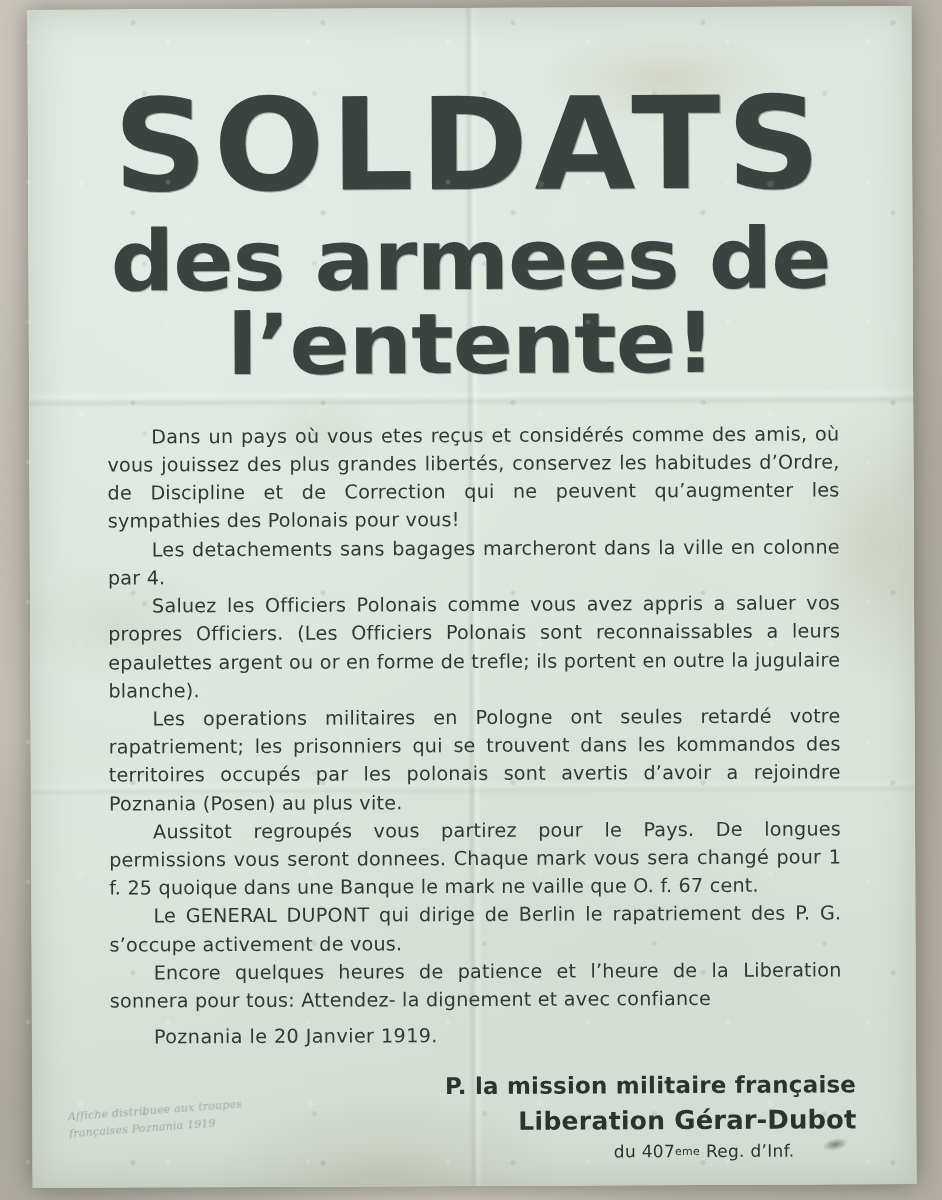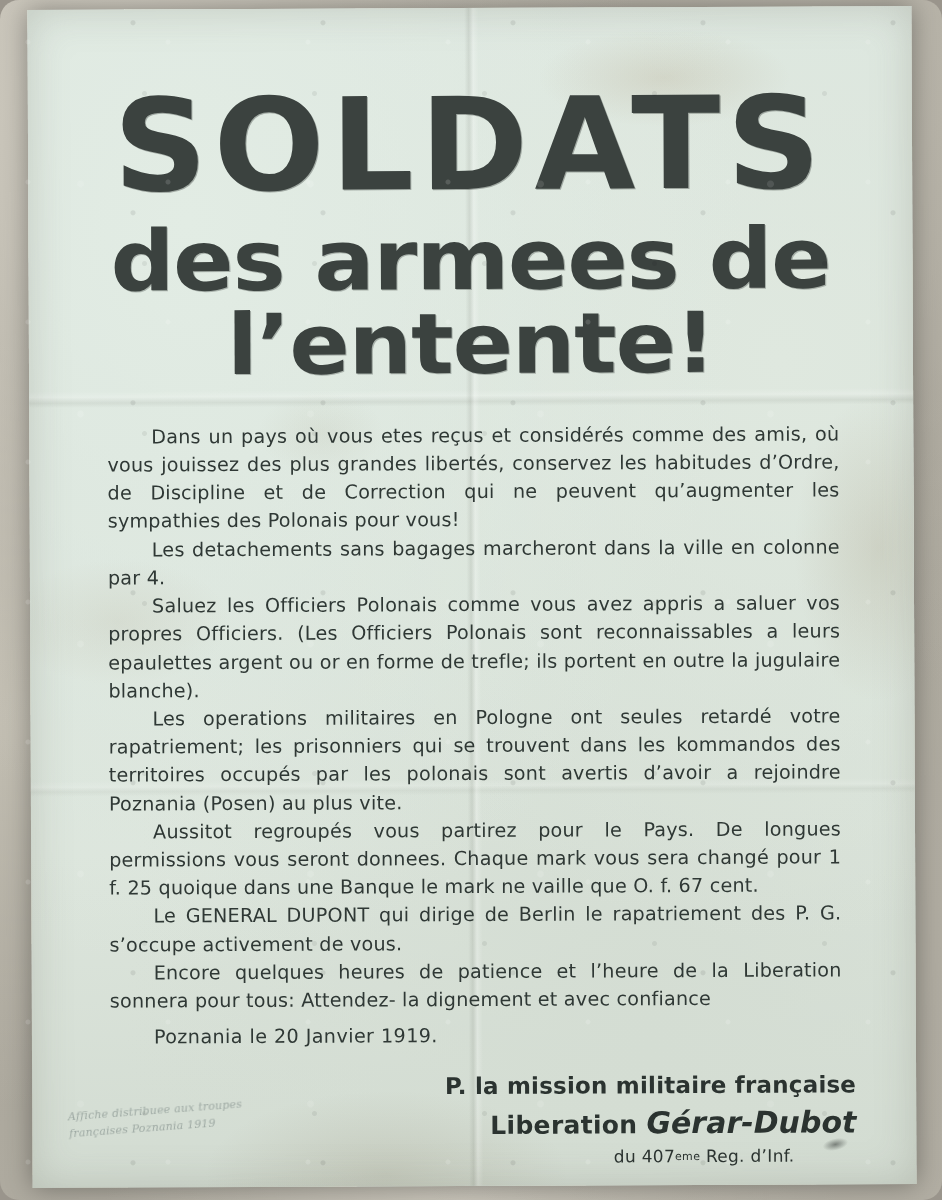--- a/index.html
+++ b/index.html
@@ -20,21 +20,20 @@
     width: 942px;
     height: 1200px;
     background:
       radial-gradient(ellipse at 12% 8%, #cfcbc0 0%, rgba(207,203,192,0) 45%),
       radial-gradient(ellipse at 88% 4%, #b9b5aa 0%, rgba(185,181,170,0) 40%),
       radial-gradient(ellipse at 4% 60%, #c3bfb3 0%, rgba(195,191,179,0) 38%),
       radial-gradient(ellipse at 96% 78%, #b0aca1 0%, rgba(176,172,161,0) 42%),
       radial-gradient(ellipse at 50% 97%, #cac6bb 0%, rgba(202,198,187,0) 55%),
       linear-gradient(160deg, #b7b3a8 0%, #a7a398 50%, #b4b0a5 100%);
     overflow: hidden;
-    border-radius: 19px;
   }
   #backdrop::after {
     
     content: "";
     position: absolute;
     inset: 0;
     background-image:
       radial-gradient(circle at 20% 30%, rgba(255,255,255,.18) 0 2px, rgba(255,255,255,0) 3px),
       radial-gradient(circle at 70% 12%, rgba(0,0,0,.10) 0 2px, rgba(0,0,0,0) 3px),
       radial-gradient(circle at 35% 80%, rgba(255,255,255,.14) 0 3px, rgba(255,255,255,0) 4px),
@@ -149,22 +148,21 @@
     font-weight: 700;
     letter-spacing: .2px;
   }
   #sig-line-2 {
     font-size: 25px;
     font-weight: 700;
     margin-top: 7px;
     letter-spacing: .3px;
   }
   #sig-line-2 .name {
-    font-size: 30px;
-    font-style: italic;
+    font-size: 26px;
     letter-spacing: 0;
   }
   #sig-line-3 {
     font-size: 17px;
     margin-top: 6px;
     margin-right: 62px;
     letter-spacing: .3px;
   }
   #sig-line-3 .sup {
     font-size: 11px;

